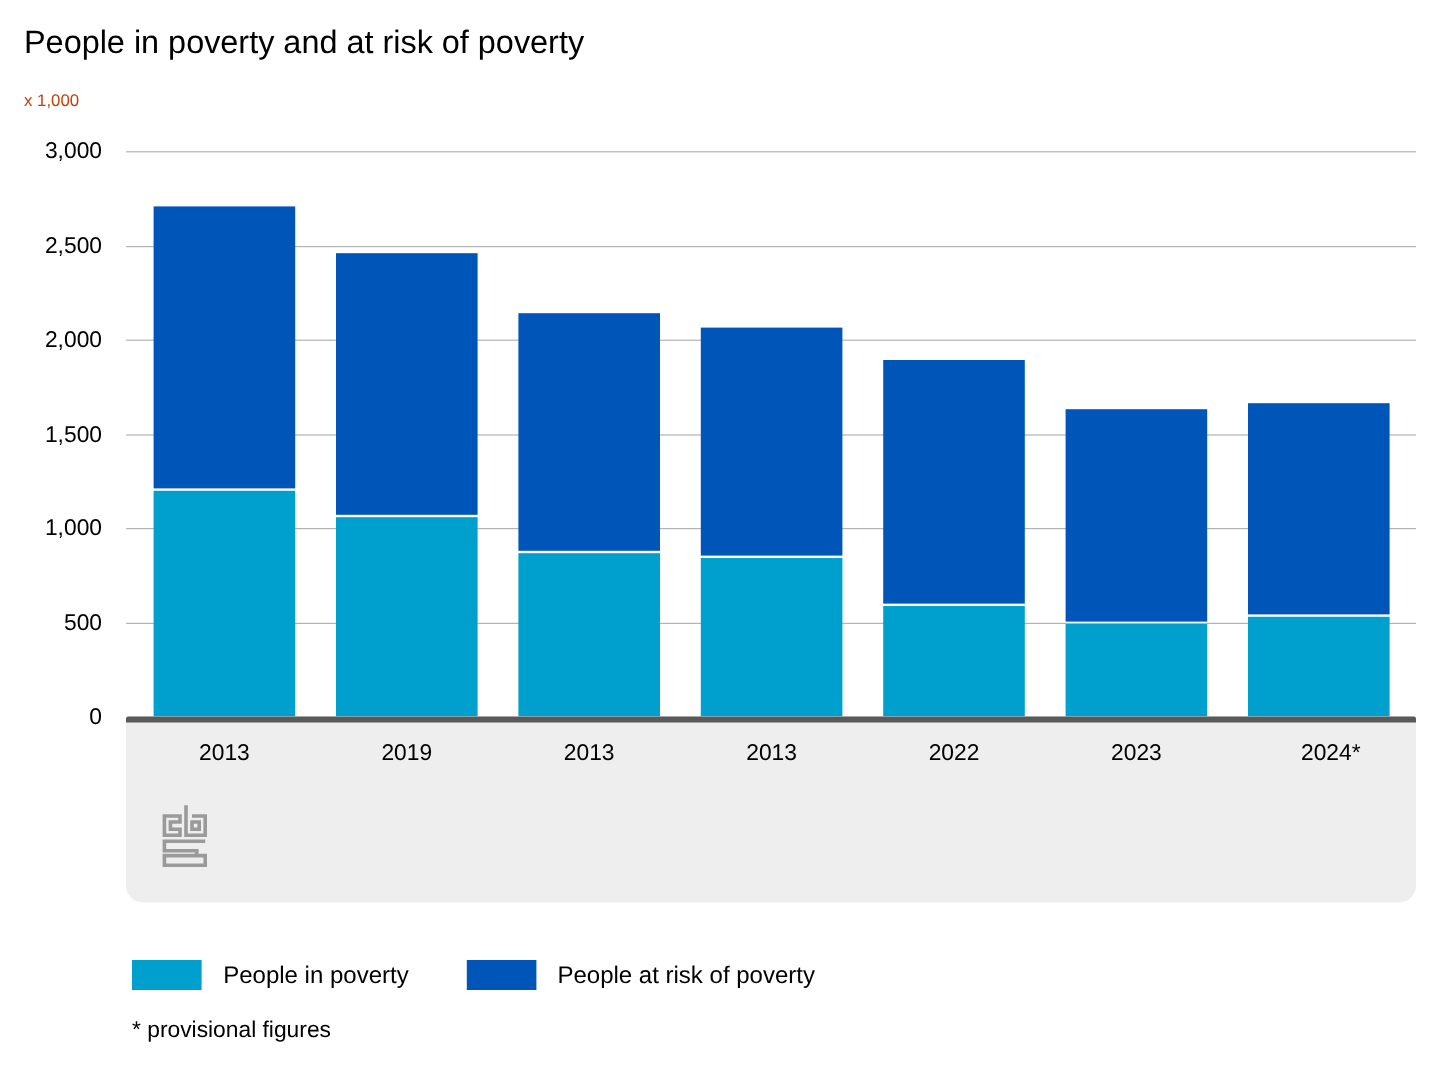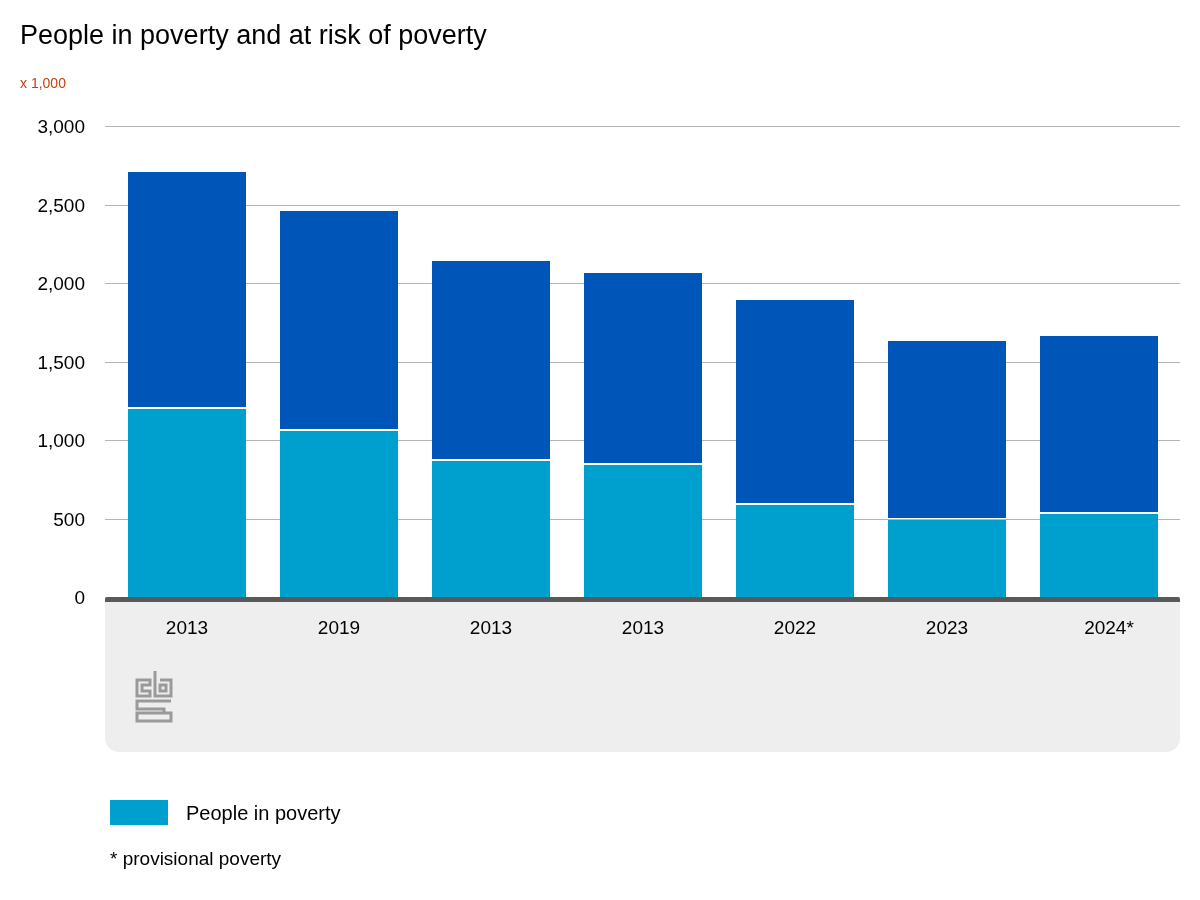--- a/index.html
+++ b/index.html
@@ -243,17 +243,21 @@
         <path d="M41 33 H7 V41 H34 V45 H7 V53 H41 V45 H14"></path>
       </g>
     </svg>
   </div>
 
   <div class="legend" id="legend">
       <div class="legend-item">
         <span class="legend-swatch" style="background: rgb(0, 160, 206);"></span>
         <span class="legend-text">People in poverty</span>
       </div>
-    </div>
-
-  <div class="footnote">* provisional poverty</div>
+      <div class="legend-item">
+        <span class="legend-swatch" style="background: rgb(0, 85, 184);"></span>
+        <span class="legend-text">People at risk of poverty</span>
+      </div>
+    </div>
+
+  <div class="footnote">* provisional figures</div>
 
 </div>
 
 </body></html>

